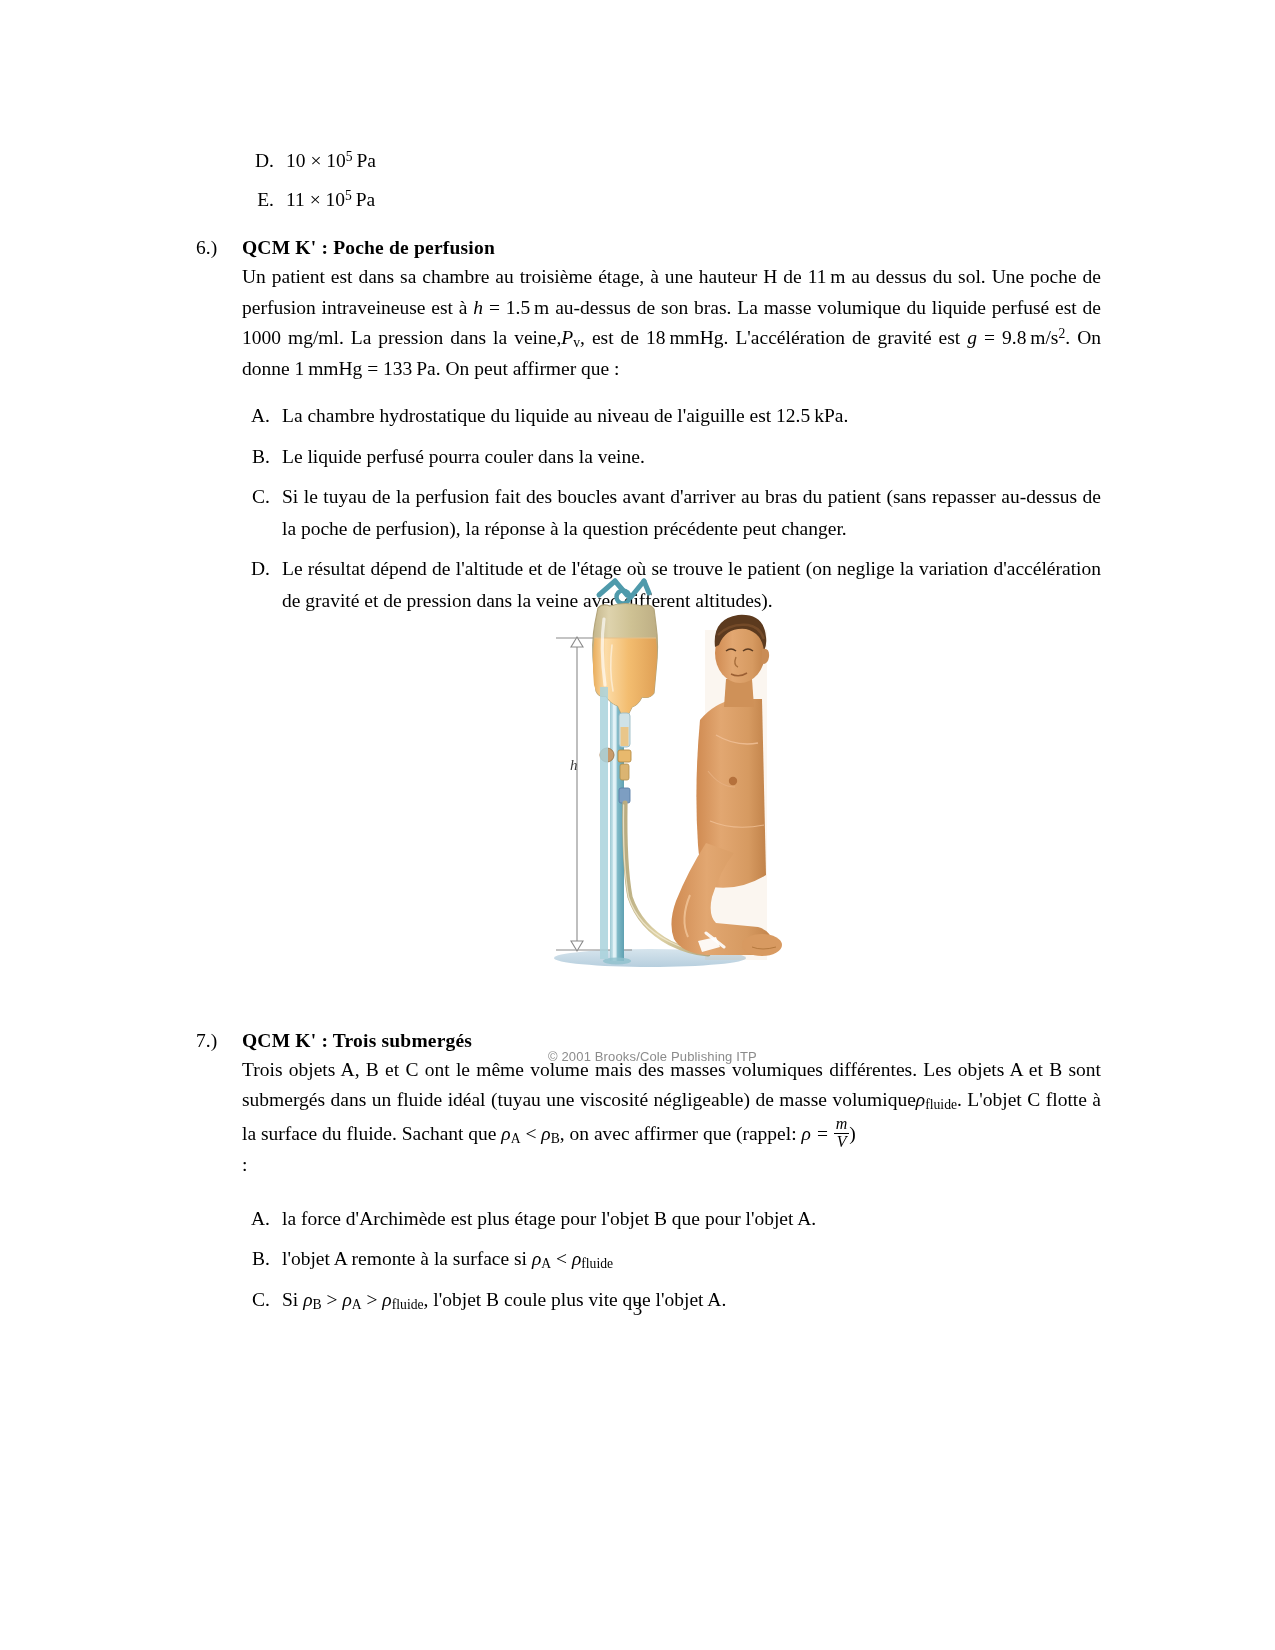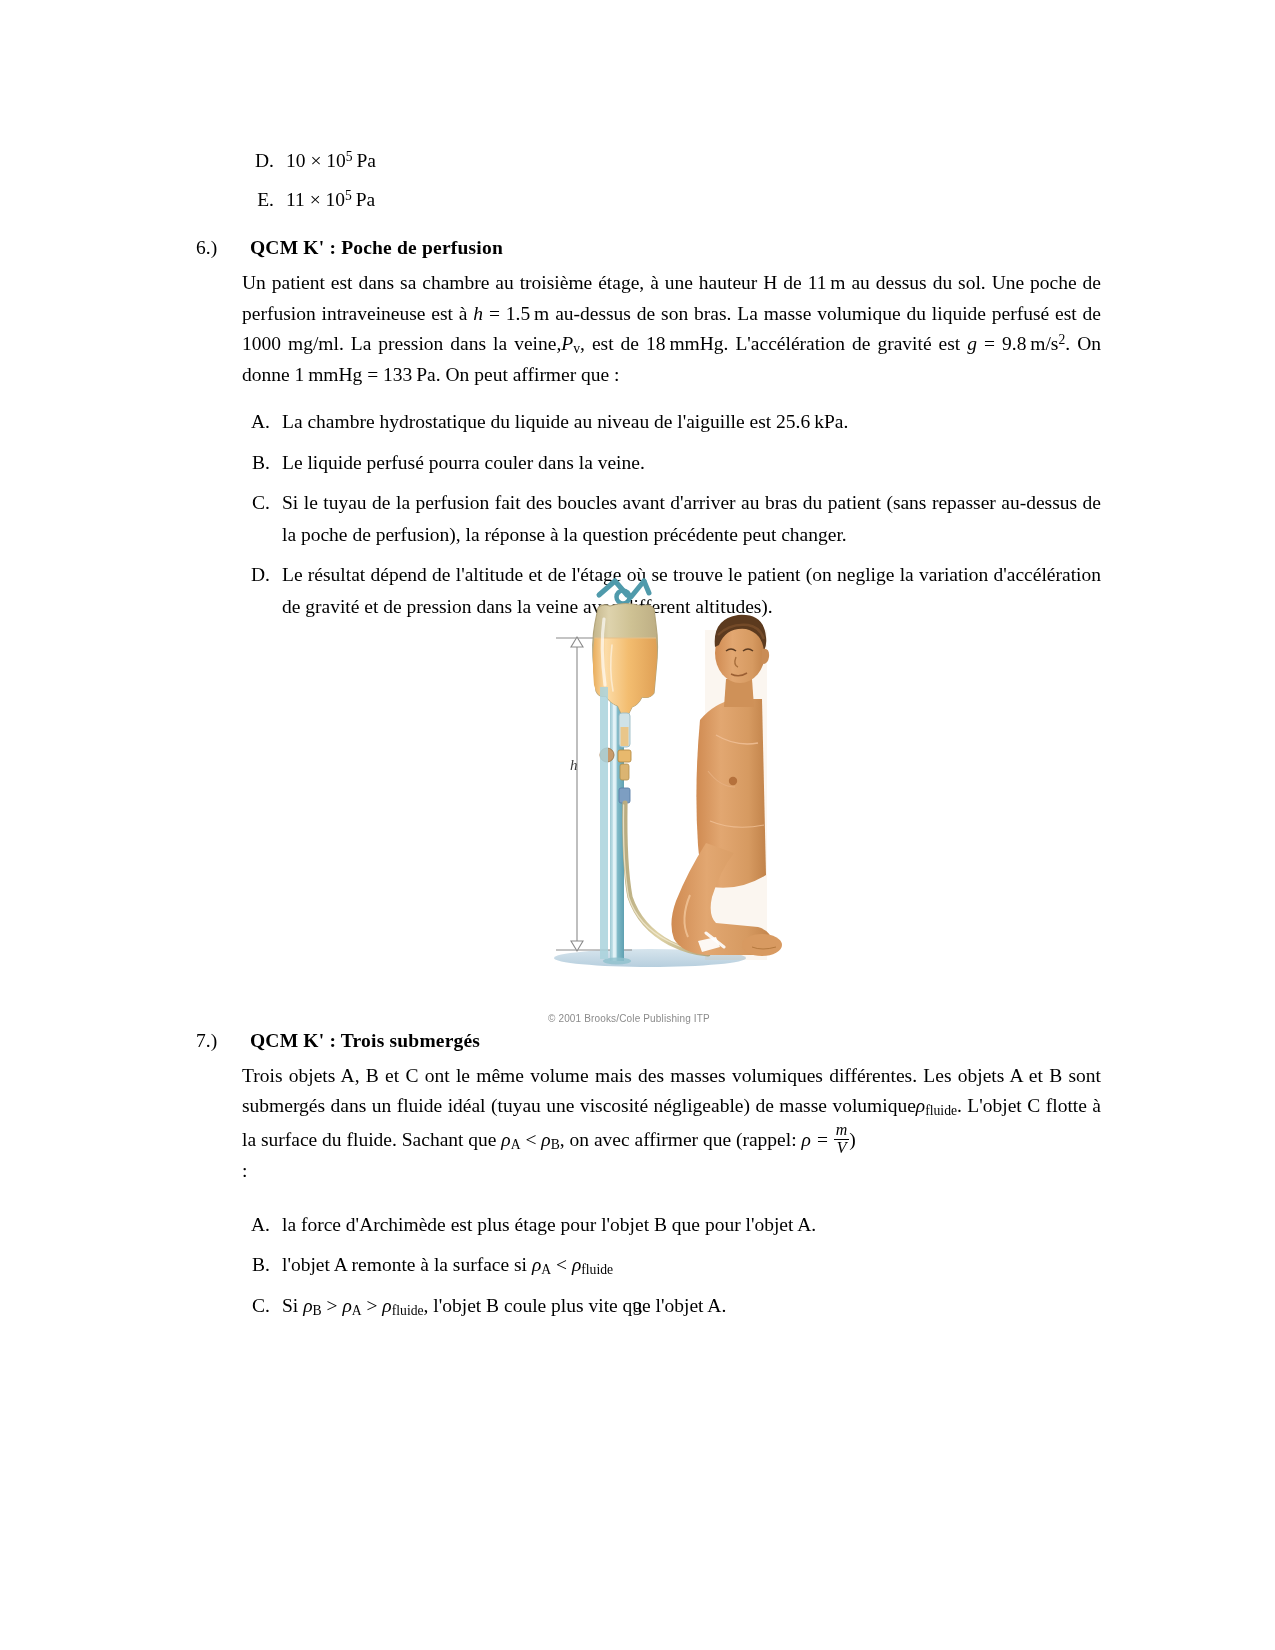--- a/index.html
+++ b/index.html
@@ -70,25 +70,24 @@
     font-size: 19.5px;
   }
   .q-num {
     width: 46px;
     flex: 0 0 46px;
     text-align: left;
   }
   .q-title {
     font-weight: bold;
     letter-spacing: 0.2px;
-    margin-left: 8px;
   }
   .q-body {
     margin-left: 46px;
-    margin-top: 9px;
+    margin-top: 3px;
     font-size: 19.5px;
     line-height: 1.56;
     text-align: justify;
     text-justify: inter-word;
     hyphens: none;
   }
   .q-answers {
     margin-left: 46px;
     margin-top: 16px;
   }
@@ -121,23 +120,23 @@
     position: absolute;
     left: 530px;
     top: 575px;
     width: 255px;
     height: 450px;
   }
   .figure svg { display: block; }
   .fig-credit {
     position: absolute;
     left: 548px;
-    top: 1013px;
+    top: 1049px;
     font-family: "Liberation Sans", sans-serif;
-    font-size: 10px;
+    font-size: 13px;
     color: #8b8b8b;
     letter-spacing: 0.15px;
     white-space: nowrap;
   }
 
   
   .page-number {
     position: absolute;
     left: 0;
     right: 0;
@@ -192,21 +191,21 @@
         <span>9.8</span> <span>m/s</span><sup class="sml">2</sup></span><span>. On donne</span>
         <span class="nw"><span>1</span> <span>mmHg</span>
         <span>=</span>
         <span>133</span> <span>Pa</span></span><span>. On peut affirmer que :</span>
       </div>
 
       <ul class="opt-list q-answers">
         <li class="opt-row">
           <span class="opt-label">A.</span>
           <span class="opt-text"><span>La chambre hydrostatique du liquide au niveau de l'aiguille est</span>
-            <span class="nw"><span>25.6</span> <span>kPa</span></span><span>.</span>
+            <span class="nw"><span>12.5</span> <span>kPa</span></span><span>.</span>
           </span>
         </li>
         <li class="opt-row">
           <span class="opt-label">B.</span>
           <span class="opt-text">Le liquide perfusé pourra couler dans la veine.</span>
         </li>
         <li class="opt-row">
           <span class="opt-label">C.</span>
           <span class="opt-text">Si le tuyau de la perfusion fait des boucles avant d'arriver au bras du patient (sans repasser au-dessus de la poche de perfusion), la réponse à la question précédente peut changer.</span>
         </li>

